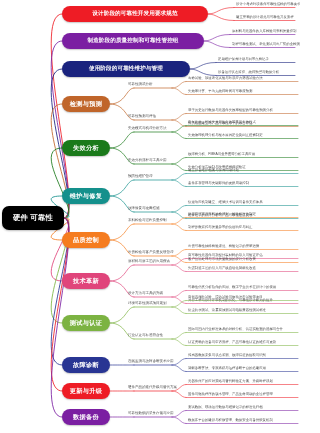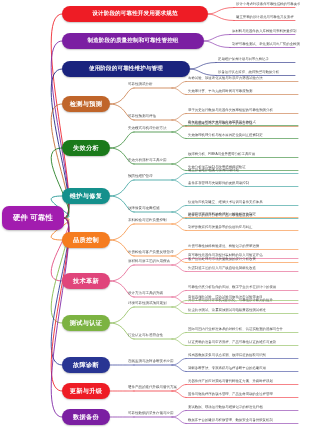--- a/index.html
+++ b/index.html
@@ -9,21 +9,21 @@
     position:relative;
   }
   #map{position:absolute;inset:0;width:300px;height:433px;}
   svg.links{position:absolute;left:0;top:0;width:300px;height:433px;pointer-events:none;}
 
   .node{position:absolute;box-sizing:border-box;white-space:nowrap;}
 
   
   .root{
     left:2px;top:206px;width:62px;height:24px;
-    border-radius:7px;background:#a21caf;color:#ffffff;
+    border-radius:7px;background:#000000;color:#ffffff;
     font-size:7.4px;font-weight:bold;letter-spacing:.2px;
     display:flex;align-items:center;justify-content:center;
     box-shadow:0 1px 2px rgba(0,0,0,.25);
   }
 
   
   .b{
     border-radius:9px;color:#fff;font-weight:bold;
     display:flex;align-items:center;justify-content:center;
     box-shadow:0 1px 1.5px rgba(0,0,0,.22);

